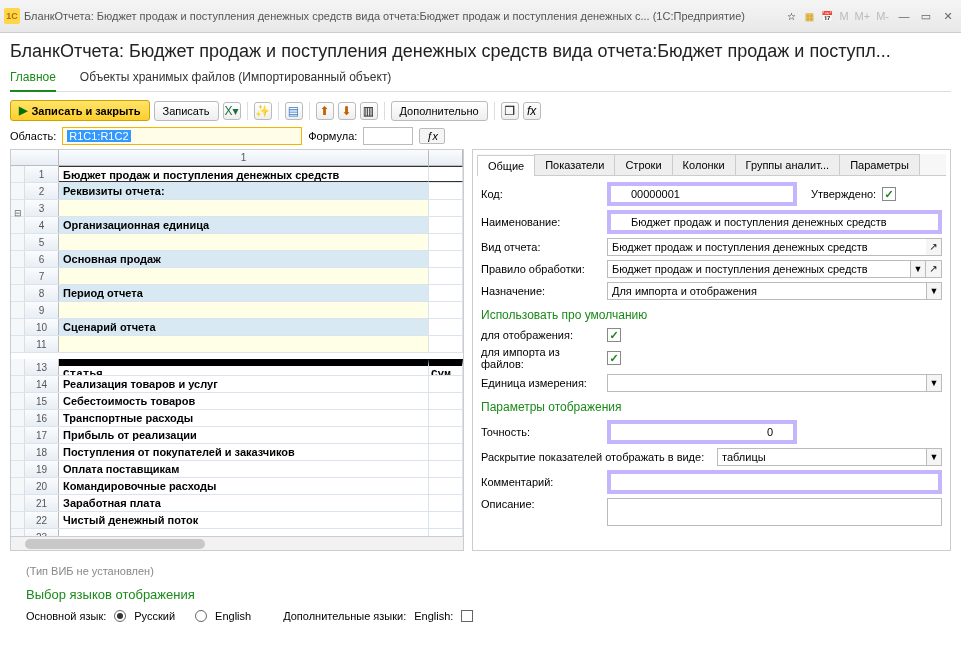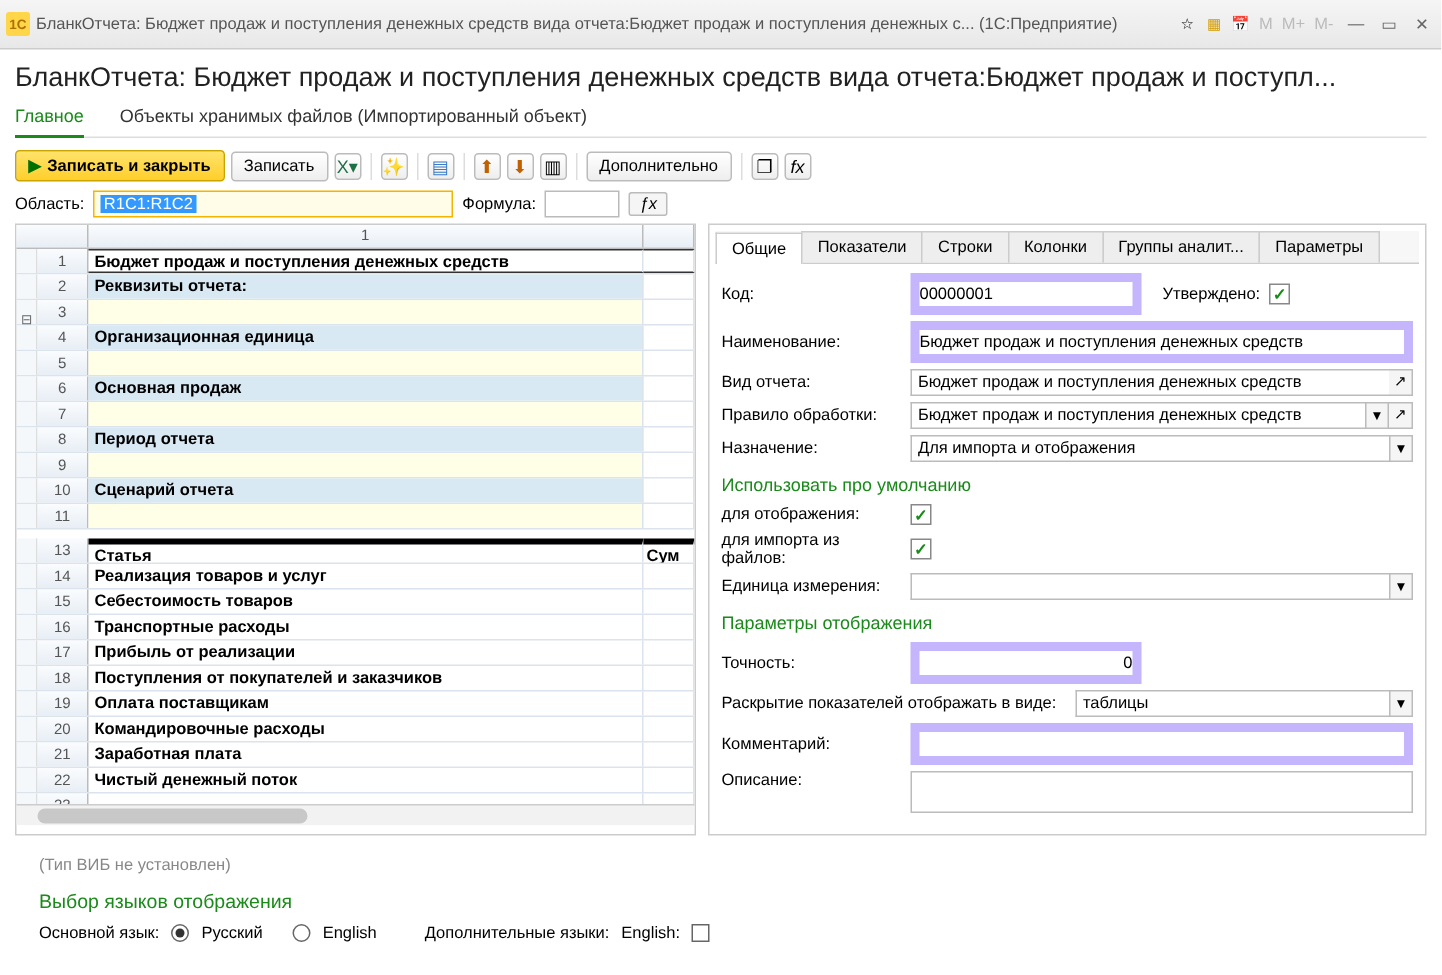--- a/index.html
+++ b/index.html
@@ -47,35 +47,35 @@
 .sheet-hdr .colh { flex: 1; text-align: center; font-size: 10px; color: #555; border-right: 1px solid #bbb; line-height: 16px; }
 .sheet-body { max-height: 370px; overflow: hidden; }
 .srow { display: flex; height: 17px; border-bottom: 1px solid #dbe3ec; }
 .srow .gutter { width: 14px; border-right: 1px solid #ddd; background: #f5f8fb; }
 .srow .rn { width: 34px; background: linear-gradient(#fafcfe,#e8eef5); border-right: 1px solid #bbb; text-align: center; font-size: 10px; color: #555; line-height: 17px; }
 .srow .cell { flex: 1; padding: 0 4px; font-size: 11px; line-height: 17px; border-right: 1px solid #dbe3ec; white-space: nowrap; overflow: hidden; }
 .srow .cell2 { width: 34px; border-right: 1px solid #dbe3ec; font-size: 11px; line-height: 17px; padding: 0 2px; overflow: hidden; }
 .srow.spacer .cell { background: #ffffe8; }
 .srow.hdr .cell, .srow.hdr .cell2 { font-weight: bold; border-top: 1px solid #333; border-bottom: 1px solid #333; }
 .srow.sec .cell { background: #d9e9f3; font-weight: bold; }
-.srow.thead .cell, .srow.thead .cell2 { border-top: 4px solid #000000; font-weight: bold; }
+.srow.thead .cell, .srow.thead .cell2 { border-top: 7px solid #000000; font-weight: bold; font-family: Liberation Mono, monospace; }
 .tree-toggle { position: absolute; left: 3px; top: 58px; font-size: 9px; color: #666; cursor: pointer; }
 .hscroll { height: 14px; background: #f2f2f2; border-top: 1px solid #ccc; position: relative; }
 .hscroll .thumb { position: absolute; left: 14px; top: 2px; height: 10px; width: 180px; background: #c8c8c8; border-radius: 5px; }
 
 
 .rtabs { display: flex; border-bottom: 1px solid #ccc; background: #f7f7f7; }
 .rtabs .rtab { padding: 4px 10px; font-size: 11px; border: 1px solid #ccc; border-bottom: none; margin-right: -1px; background: #eee; cursor: pointer; }
 .rtabs .rtab.active { background: #fff; position: relative; top: 1px; }
 
 
 .form { padding: 6px 4px; }
 .frow { display: flex; align-items: center; margin-bottom: 4px; gap: 6px; }
 .flabel { width: 120px; font-size: 11px; }
-.finput { border: 6px solid #c4b5fd; padding: 2px 0; font-size: 11px; flex: 1; }
+.finput { border: 4px solid #c4b5fd; padding: 2px 20px; font-size: 11px; flex: 1; }
 .finput.short { flex: 0 0 90px; }
 .check { width: 14px; height: 14px; border: 1px solid #888; display: inline-flex; align-items: center; justify-content: center; color: #1a8a1a; font-size: 11px; font-weight: bold; background: #fff; }
 .section-hdr { color: #1a8a1a; font-size: 12px; margin: 8px 0 6px 0; }
 .combo { display: flex; flex: 1; }
 .combo input { flex: 1; border: 1px solid #bbb; border-right: none; padding: 2px 4px; font-size: 11px; }
 .combo .dd { width: 16px; border: 1px solid #bbb; background: #f5f5f5; text-align: center; font-size: 9px; line-height: 16px; cursor: pointer; }
 .combo .ext { width: 16px; border: 1px solid #bbb; border-left: none; background: #f5f5f5; text-align: center; font-size: 10px; line-height: 16px; cursor: pointer; }
 .memo { border: 1px solid #bbb; height: 28px; flex: 1; }
 
 

